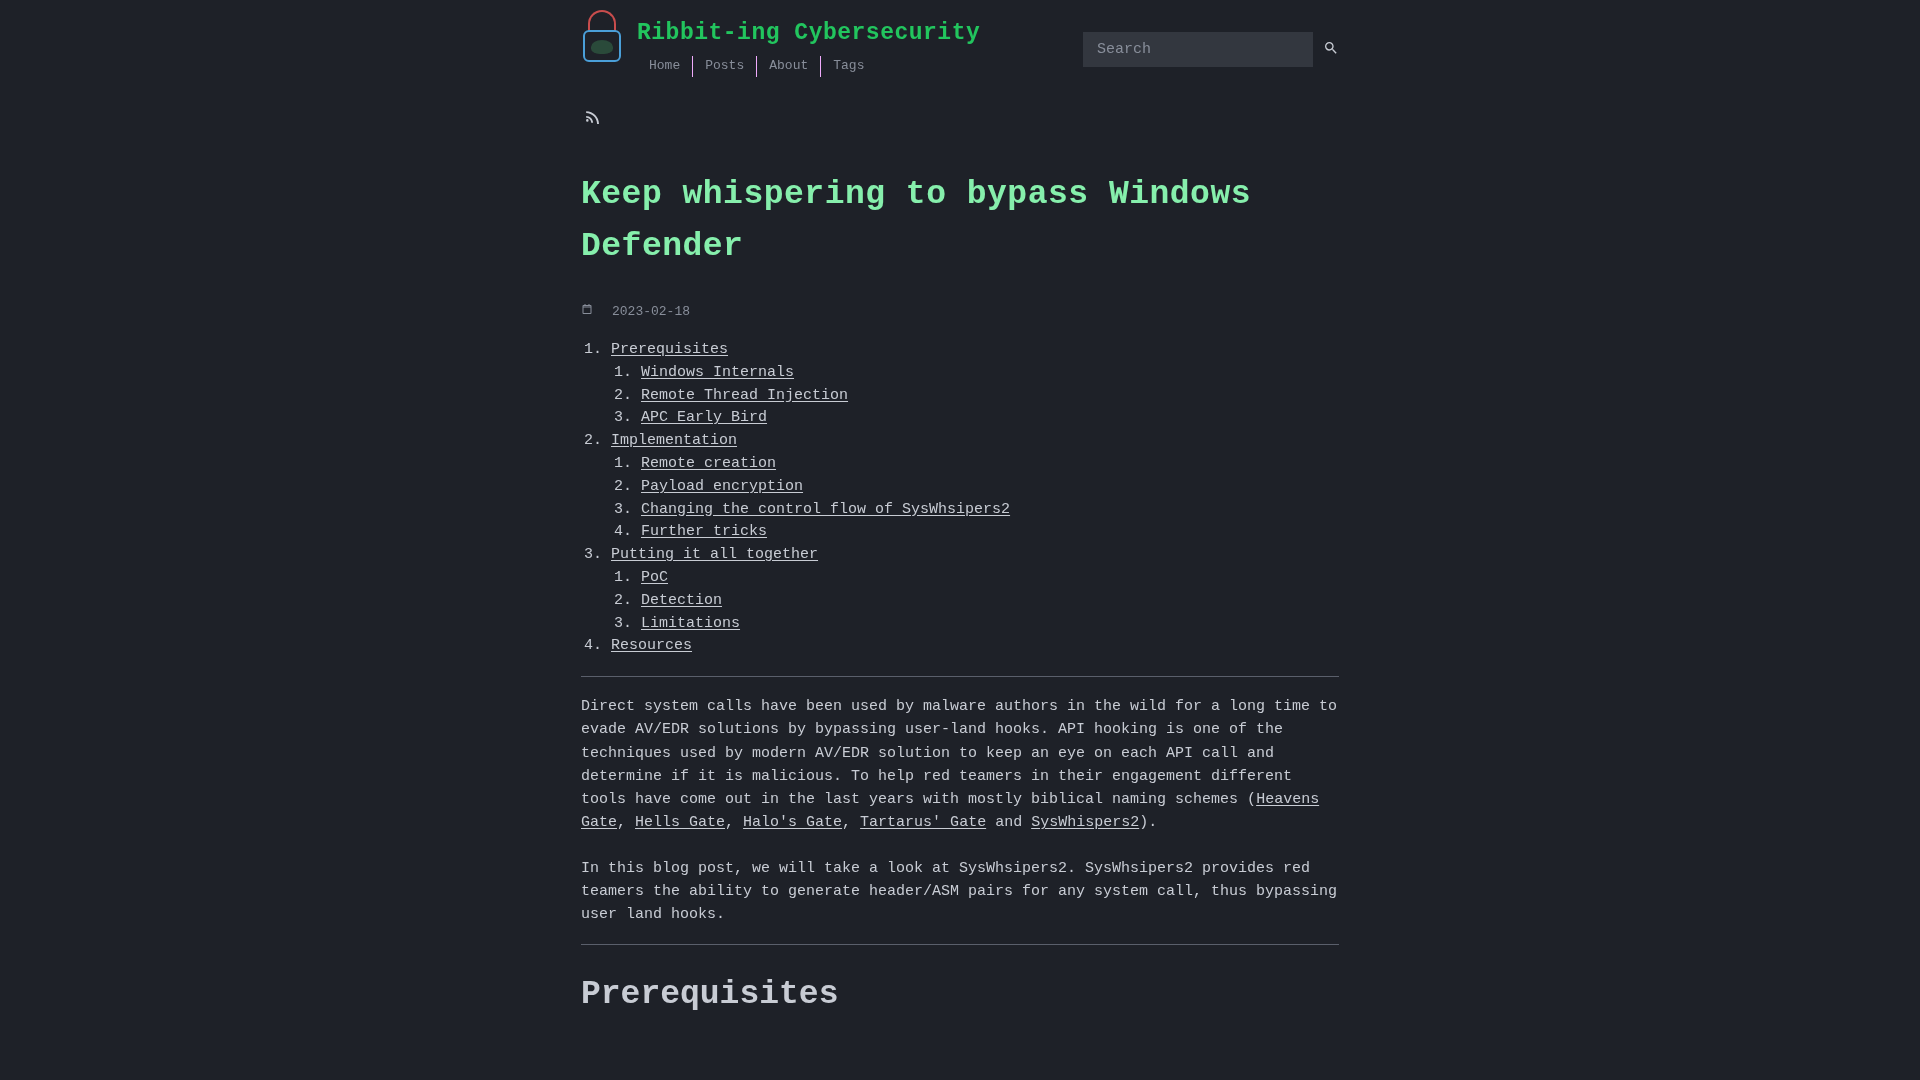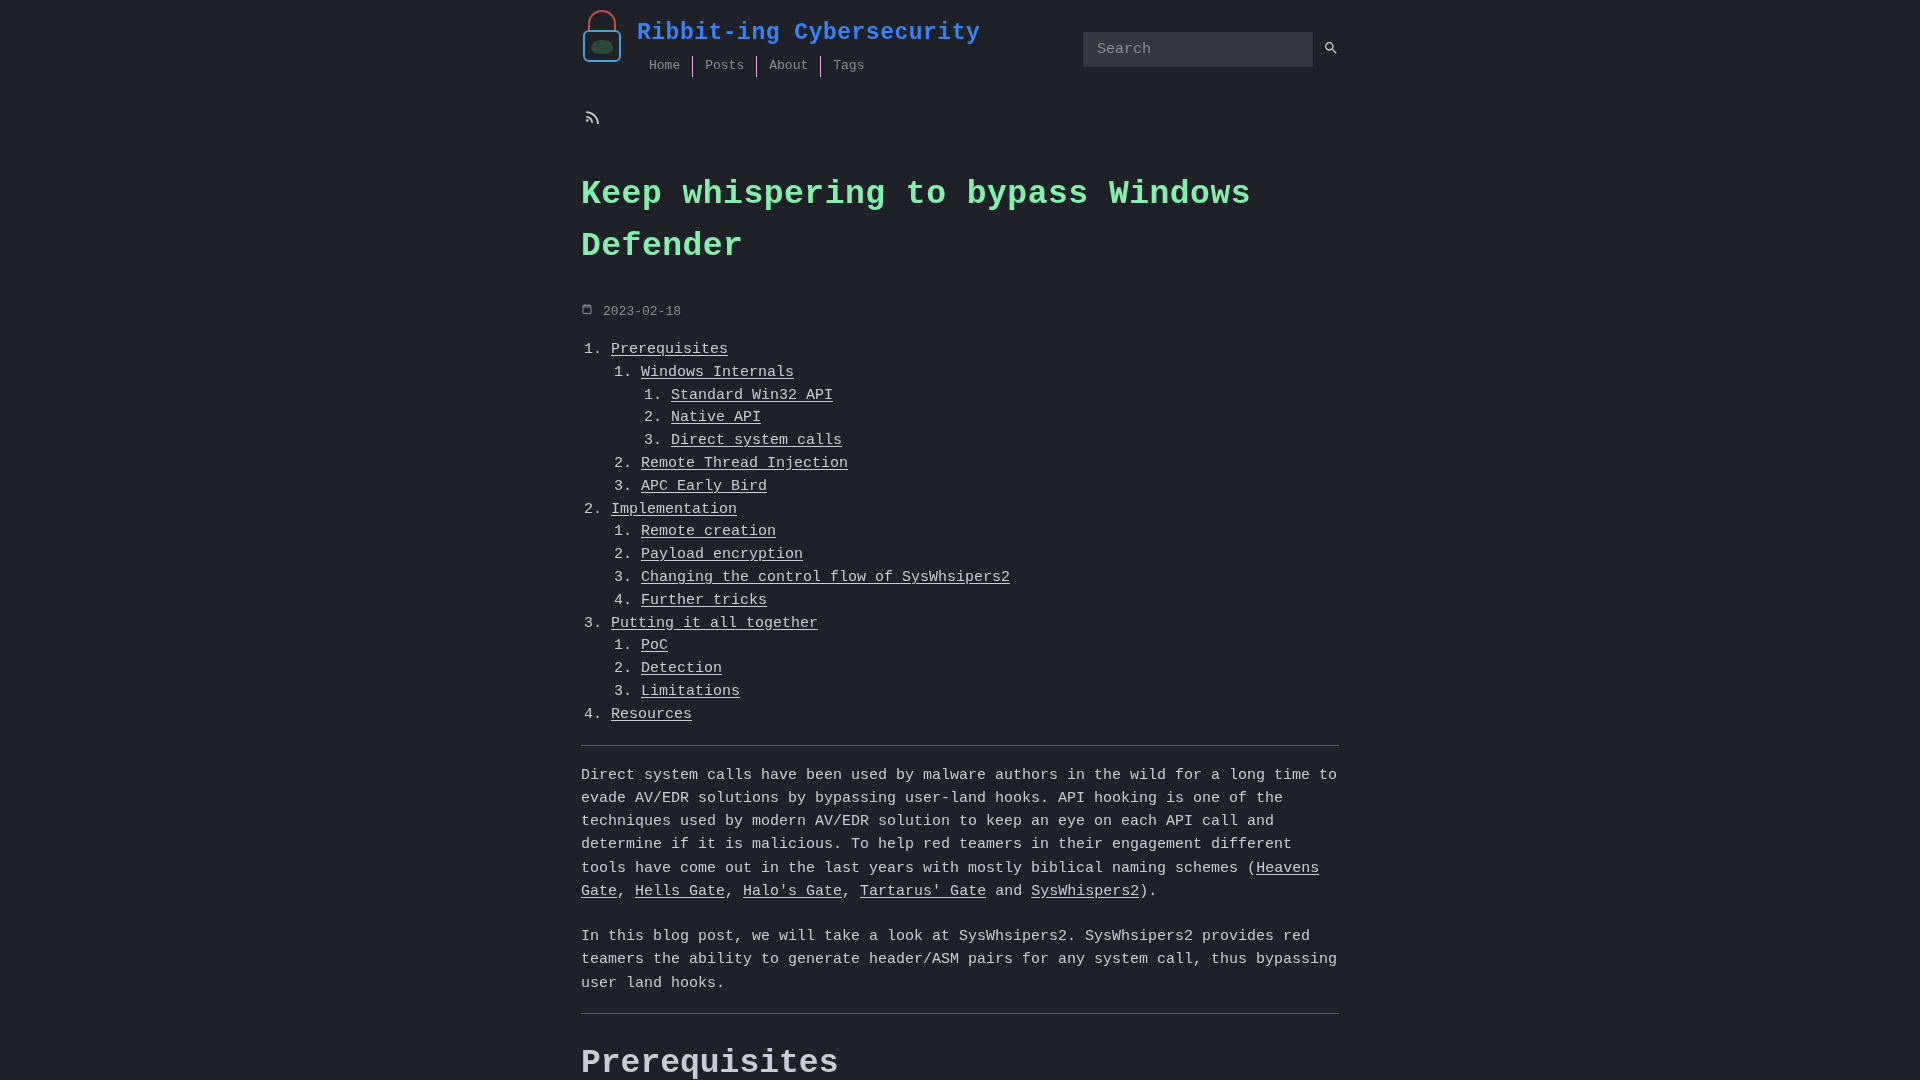--- a/index.html
+++ b/index.html
@@ -63,21 +63,21 @@
       width: 22px;
       height: 14px;
       background: #2a4a3a;
       border-radius: 50% 50% 40% 40%;
     }
     .title-nav {
       display: flex;
       flex-direction: column;
     }
     .site-title {
-      color: #3b82f6;
+      color: #22c55e;
       font-size: 23px;
       font-weight: 600;
       letter-spacing: 0.5px;
       margin-top: 11px;
     }
     .nav-row {
       display: flex;
       gap: 0;
       margin-top: 4px;
       padding-left: 12px;
@@ -137,21 +137,21 @@
     .post-title {
       color: #86efac;
       font-size: 33px;
       font-weight: 700;
       margin-top: 36px;
       letter-spacing: 0.5px;
     }
     .date-row {
       display: flex;
       align-items: center;
-      gap: 10px;
+      gap: 19px;
       margin-top: 28px;
       color: #888e9a;
       font-size: 13px;
     }
     .cal-icon svg {
       width: 12px;
       height: 12px;
       fill: #888e9a;
     }
     .toc {
@@ -249,25 +249,20 @@
         </svg>
     </span>
     <span>2023-02-18</span>
   </div>
 
   <div class="toc">
     <ol>
       <li><a>Prerequisites</a>
         <ol>
           <li><a>Windows Internals</a>
-            <ol>
-              <li><a>Standard Win32 API</a></li>
-              <li><a>Native API</a></li>
-              <li><a>Direct system calls</a></li>
-            </ol>
           </li>
           <li><a>Remote Thread Injection</a></li>
           <li><a>APC Early Bird</a></li>
         </ol>
       </li>
       <li><a>Implementation</a>
         <ol>
           <li><a>Remote creation</a></li>
           <li><a>Payload encryption</a></li>
           <li><a>Changing the control flow of SysWhsipers2</a></li>

